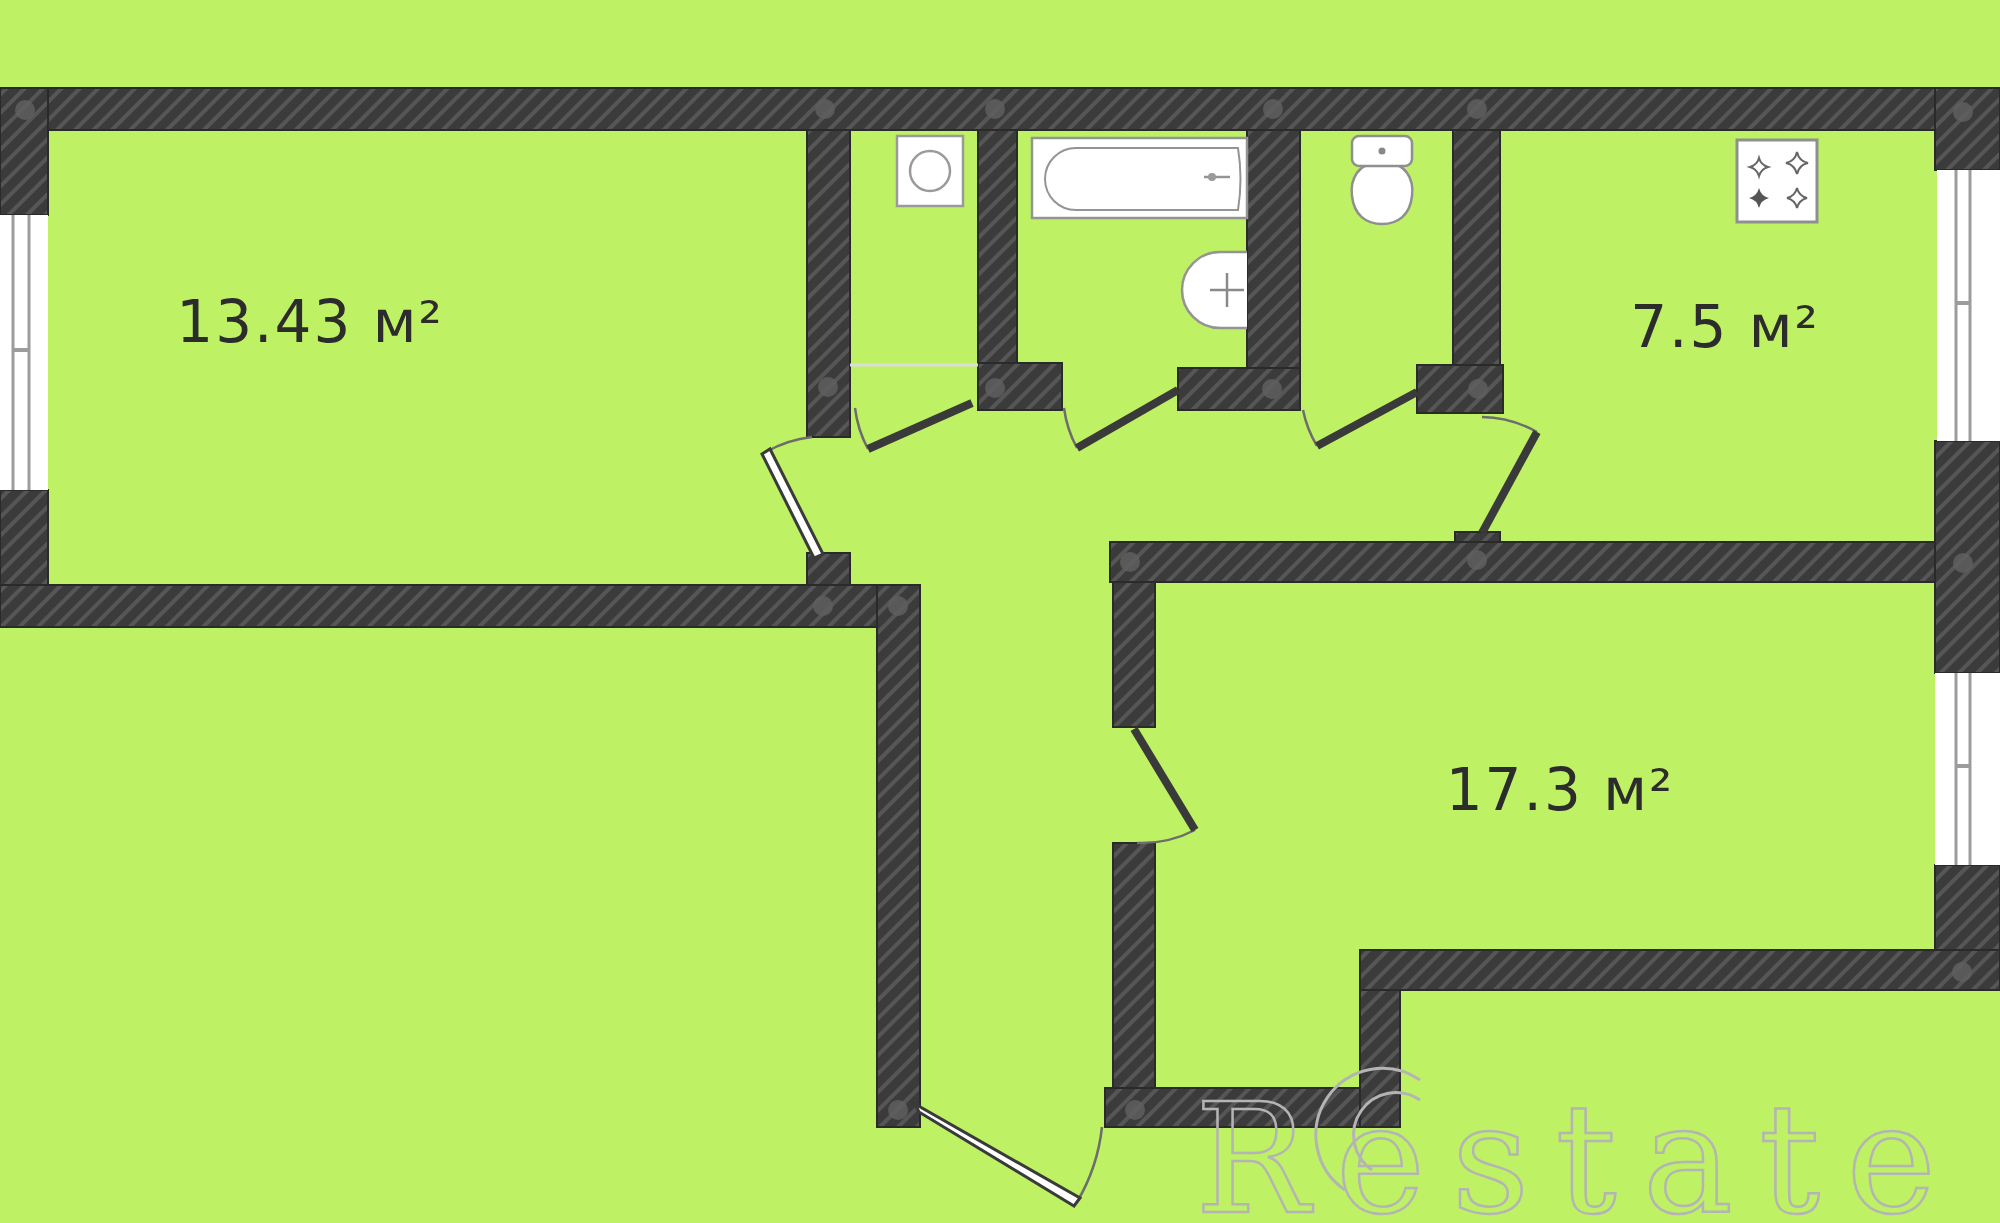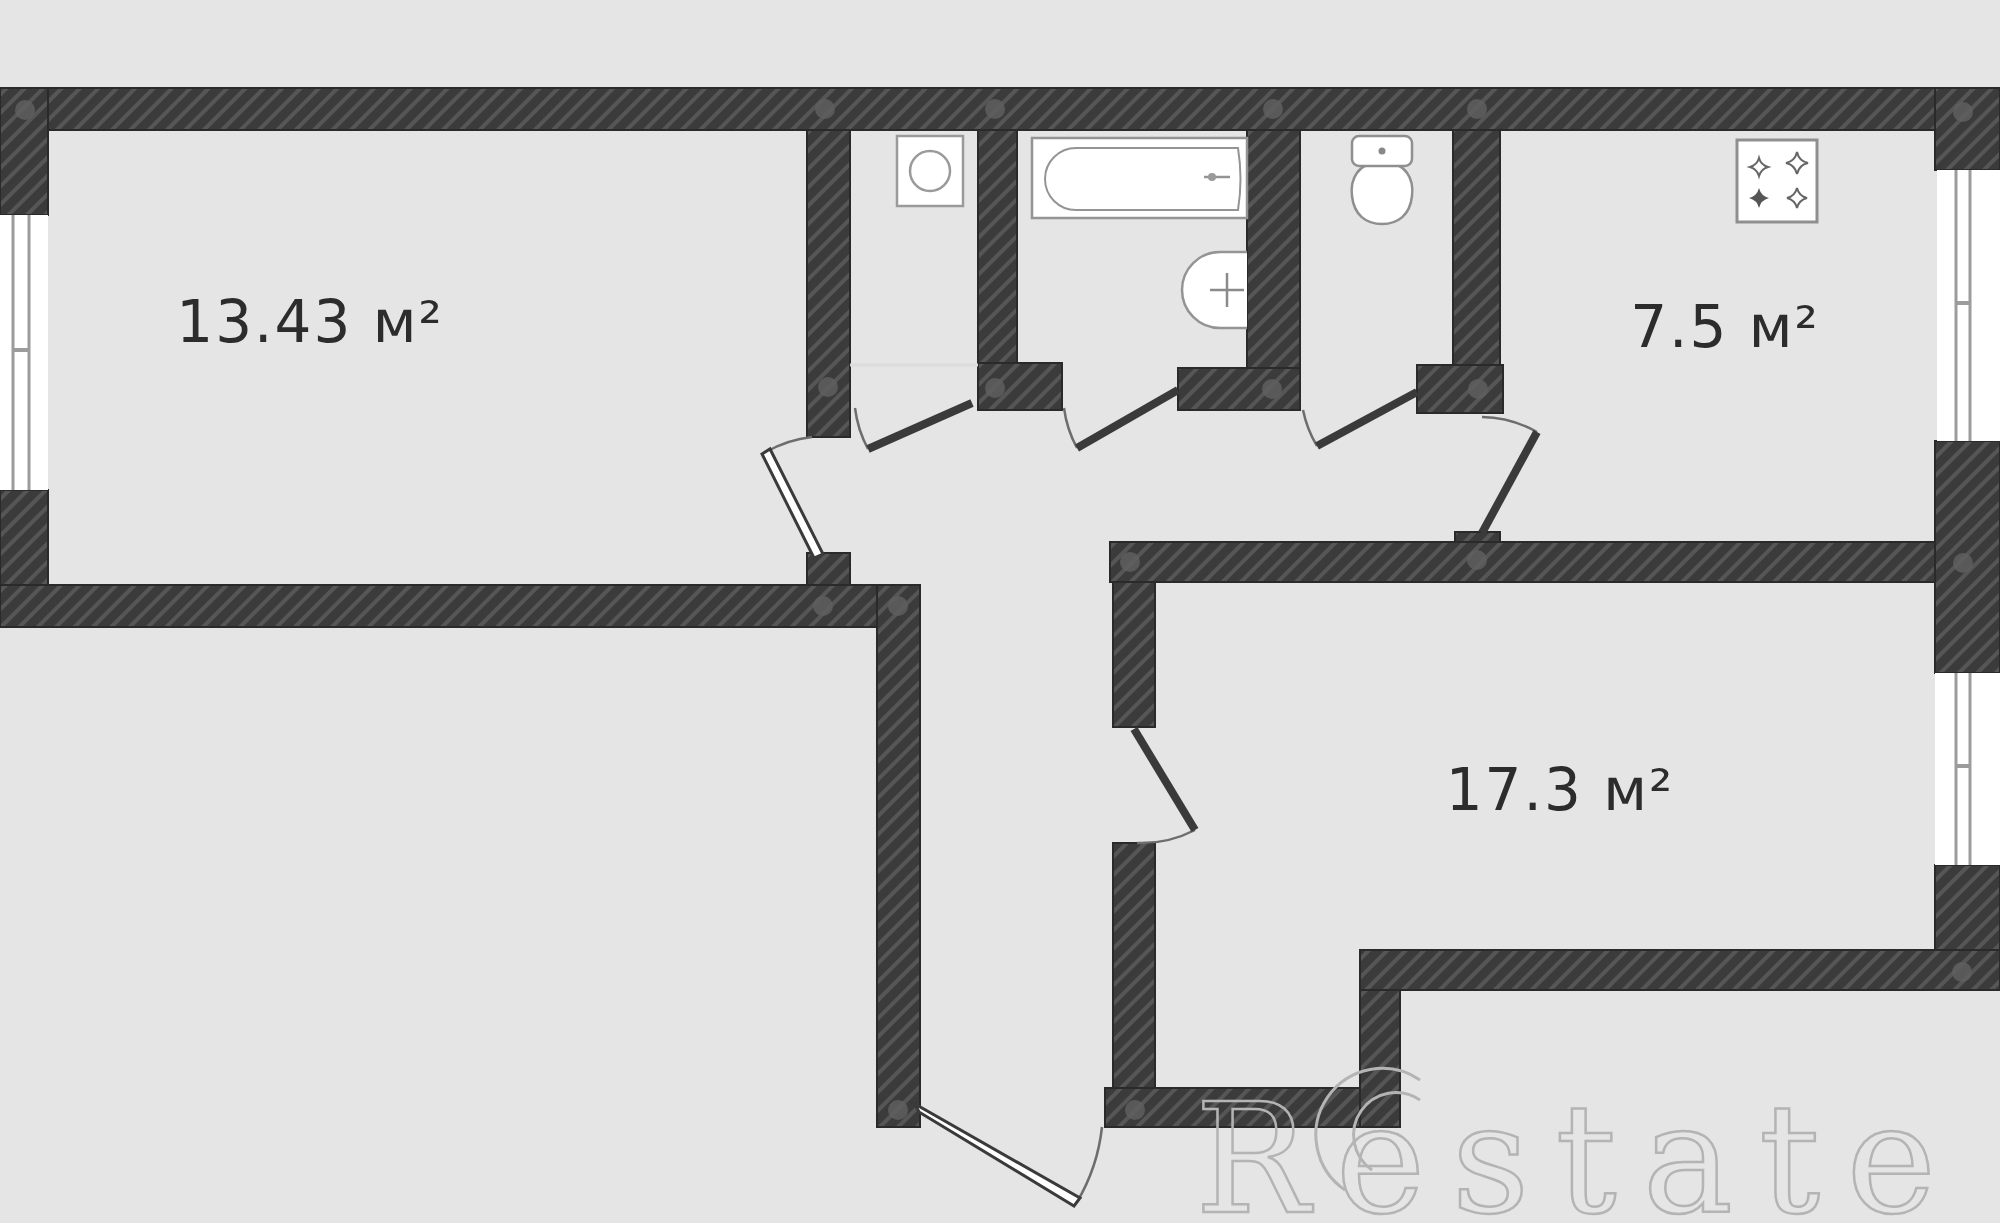--- a/index.html
+++ b/index.html
@@ -1,19 +1,19 @@
 <!DOCTYPE html>
 <html><head>
 <meta charset="utf-8">
 <style>
   html,body{margin:0;padding:0;background:#ffffff;}
   .stage{
     position:relative;
     width:2000px;height:1223px;
-    background:#e5e5e5;
+    background:#bef264;
     overflow:hidden;
     font-family:"DejaVu Sans", sans-serif;
   }
   .stage svg{position:absolute;left:0;top:0;}
   text.area-label{
     font-family:"DejaVu Sans", sans-serif;
     font-weight:500;
     letter-spacing:2px;
   }
   text.watermark-text{

